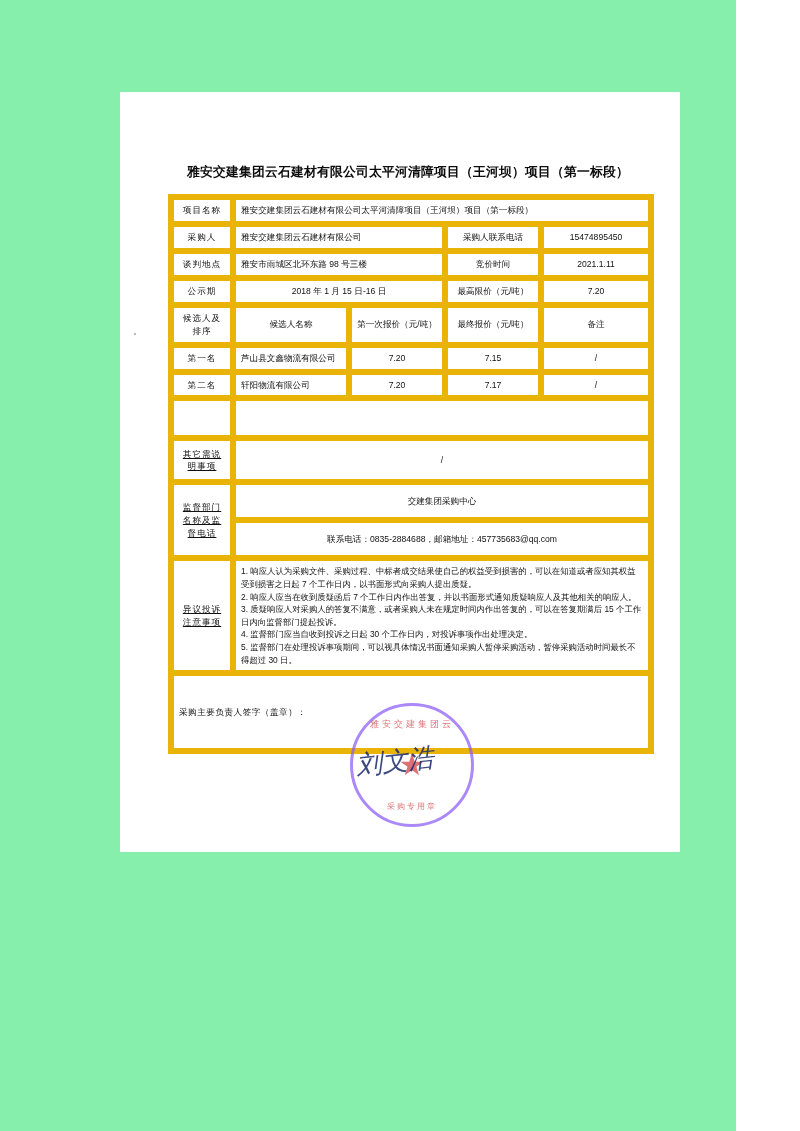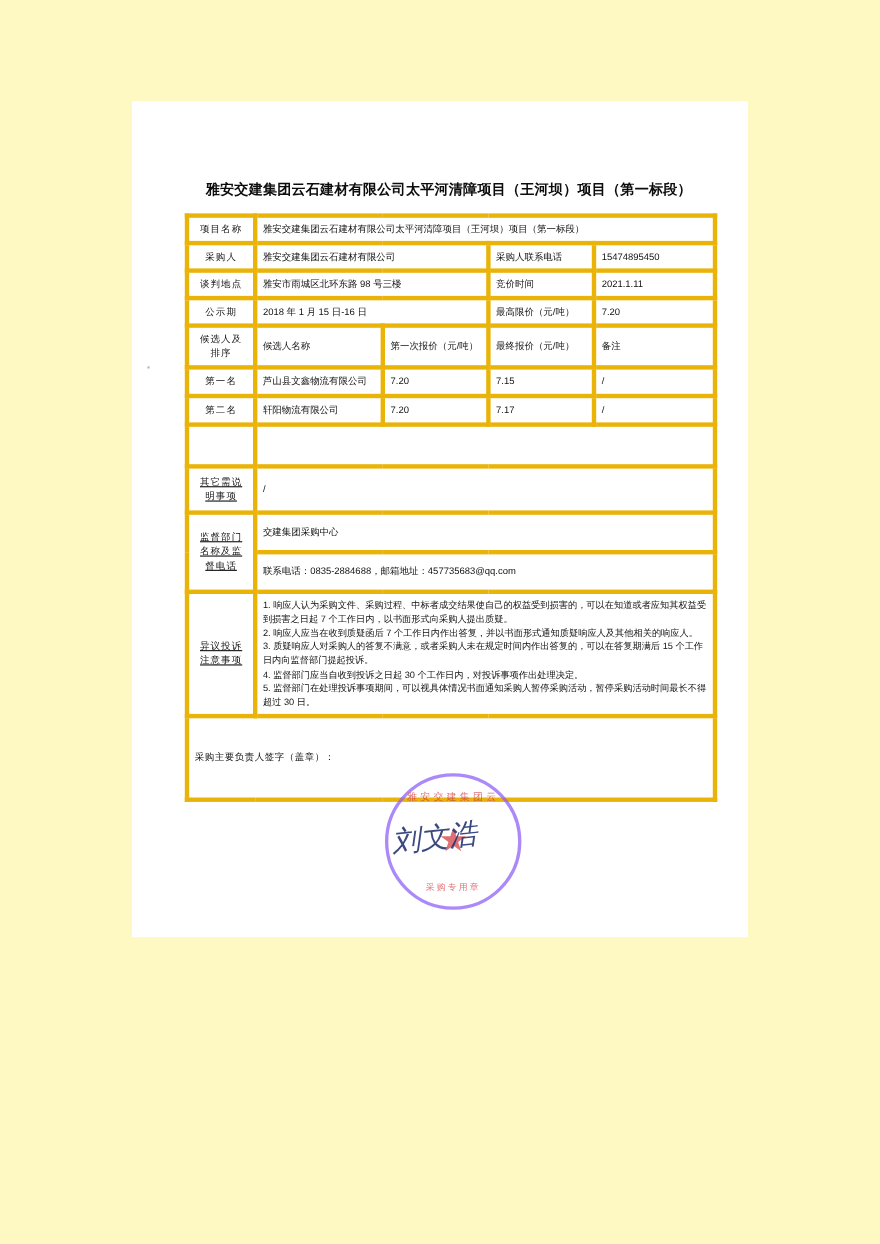--- a/index.html
+++ b/index.html
@@ -10,23 +10,23 @@
   body {
     width: 800px;
     height: 1131px;
     position: relative;
     font-family: "Liberation Sans", sans-serif;
     color: #111;
   }
   .page {
     position: absolute;
     left: 0; top: 0;
-    width: 800px;
+    width: 736px;
     height: 1131px;
-    background: #fef9c3;
+    background: #86efac;
   }
   
   .paper {
     position: absolute;
     left: 120px;
     top: 92px;
     width: 560px;
     height: 760px;
     background: #ffffff;
   }
@@ -49,31 +49,31 @@
 
   table.main {
     margin-top: 10px;
     width: 480px;
     border-collapse: collapse;
     table-layout: fixed;
     font-size: 8.6px;
     color: #111;
   }
   table.main td {
-    border: 4px solid #eab308;
+    border: 6px solid #eab308;
     padding: 4px 5px;
     vertical-align: middle;
     line-height: 1.5;
   }
   .lbl {
     text-align: center;
     letter-spacing: 1px;
     white-space: nowrap;
   }
-  .ctr { }
+  .ctr { text-align: center; }
   .lft { text-align: left; }
   .tall { height: 26px; }
 
   .notice-cell {
     text-align: left;
     padding: 10px 8px 10px 10px;
     line-height: 1.95;
     font-size: 8.4px;
   }
   .notice-cell p { margin: 0; }

